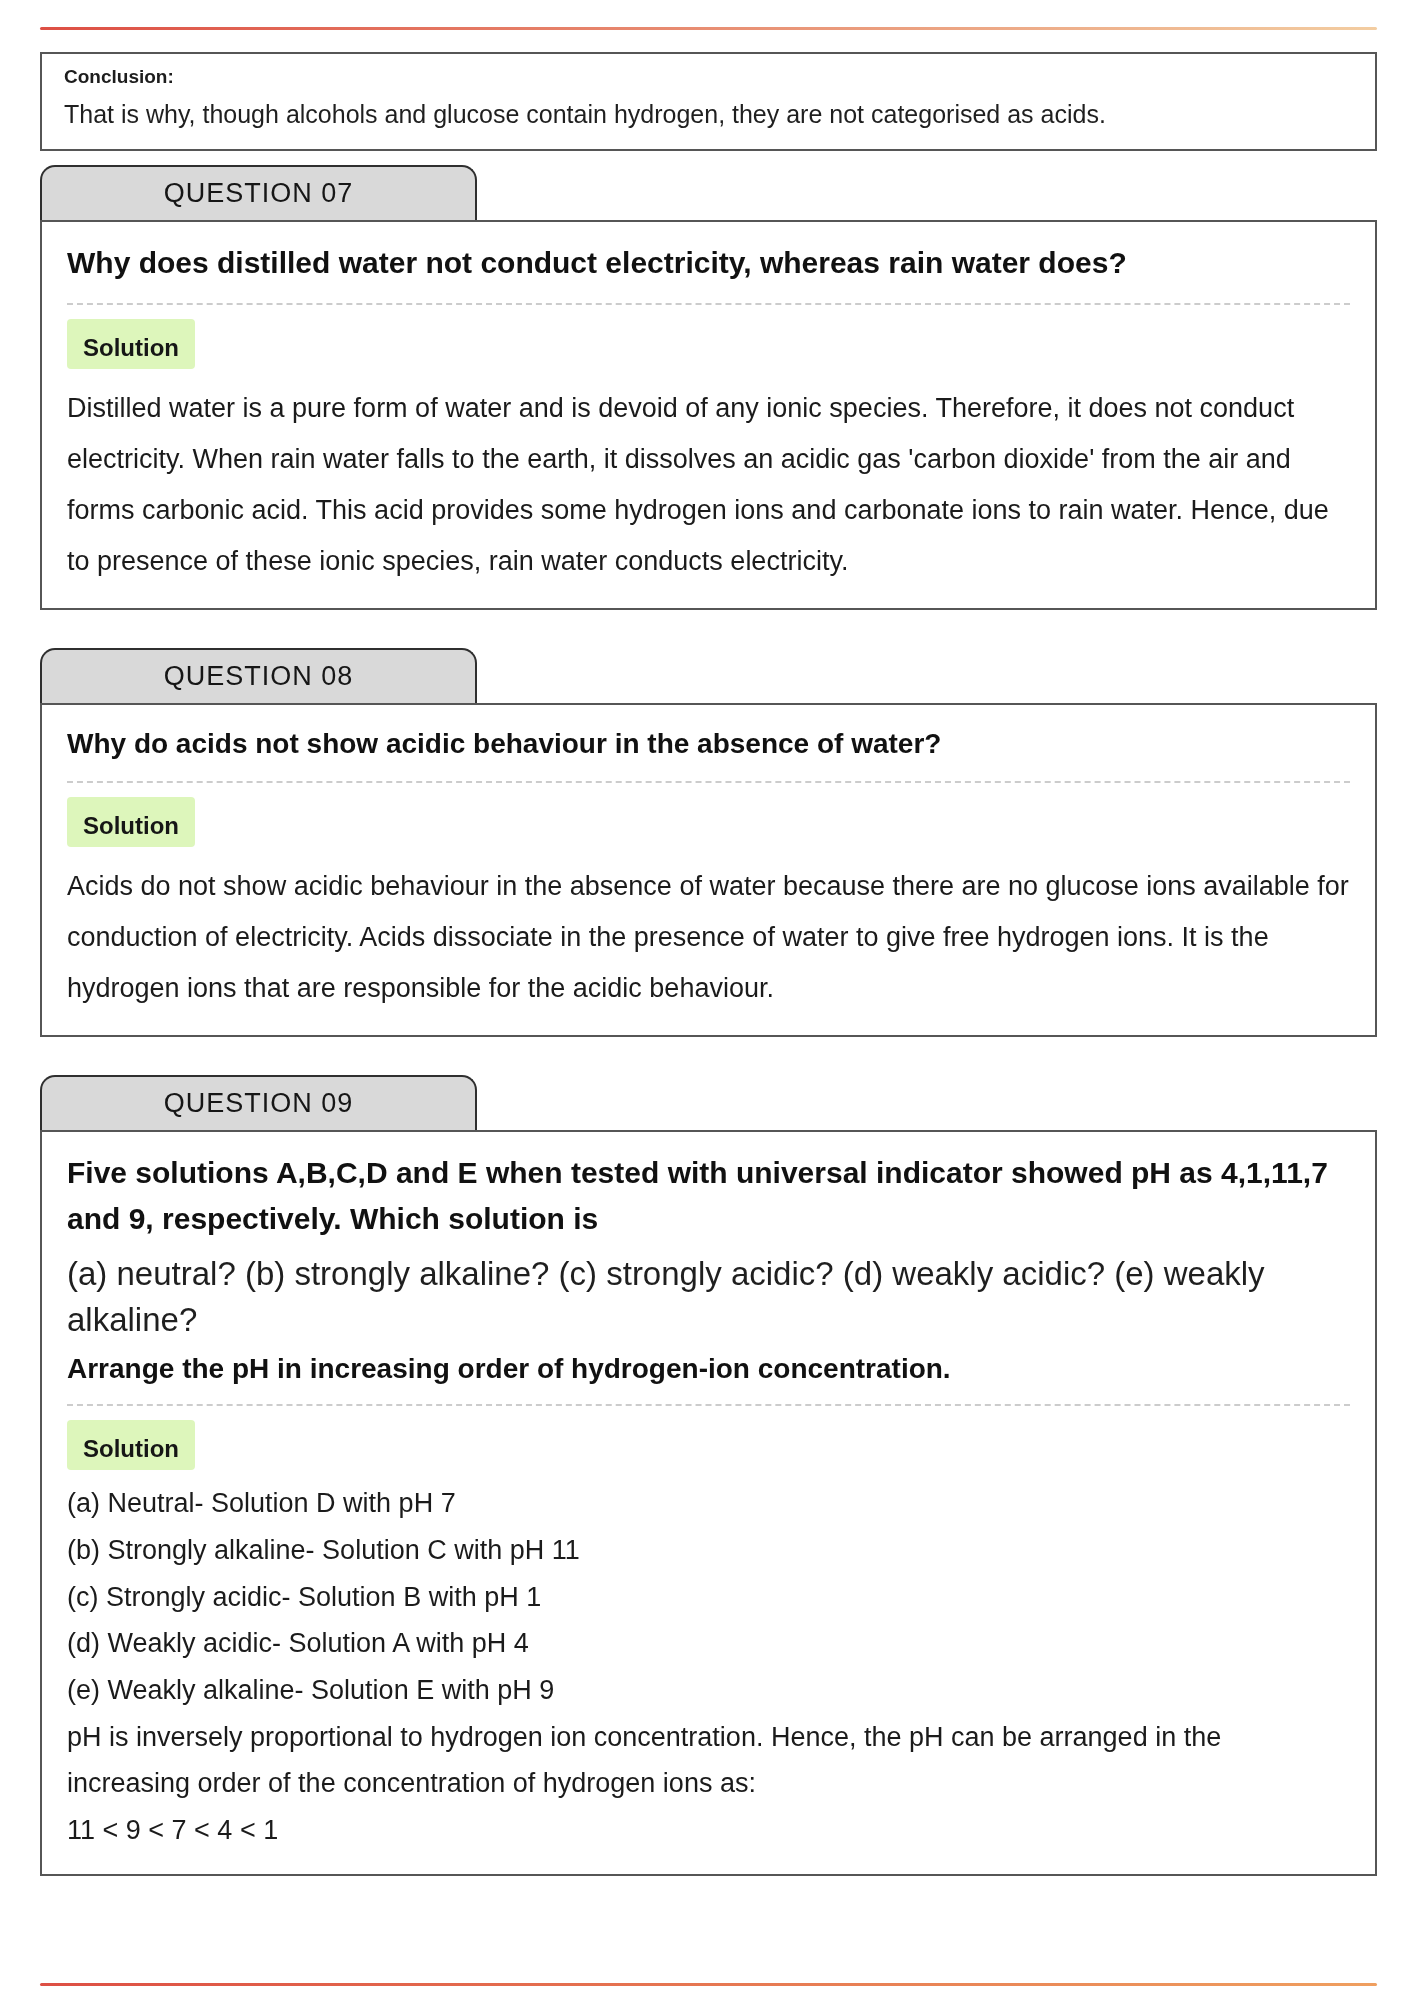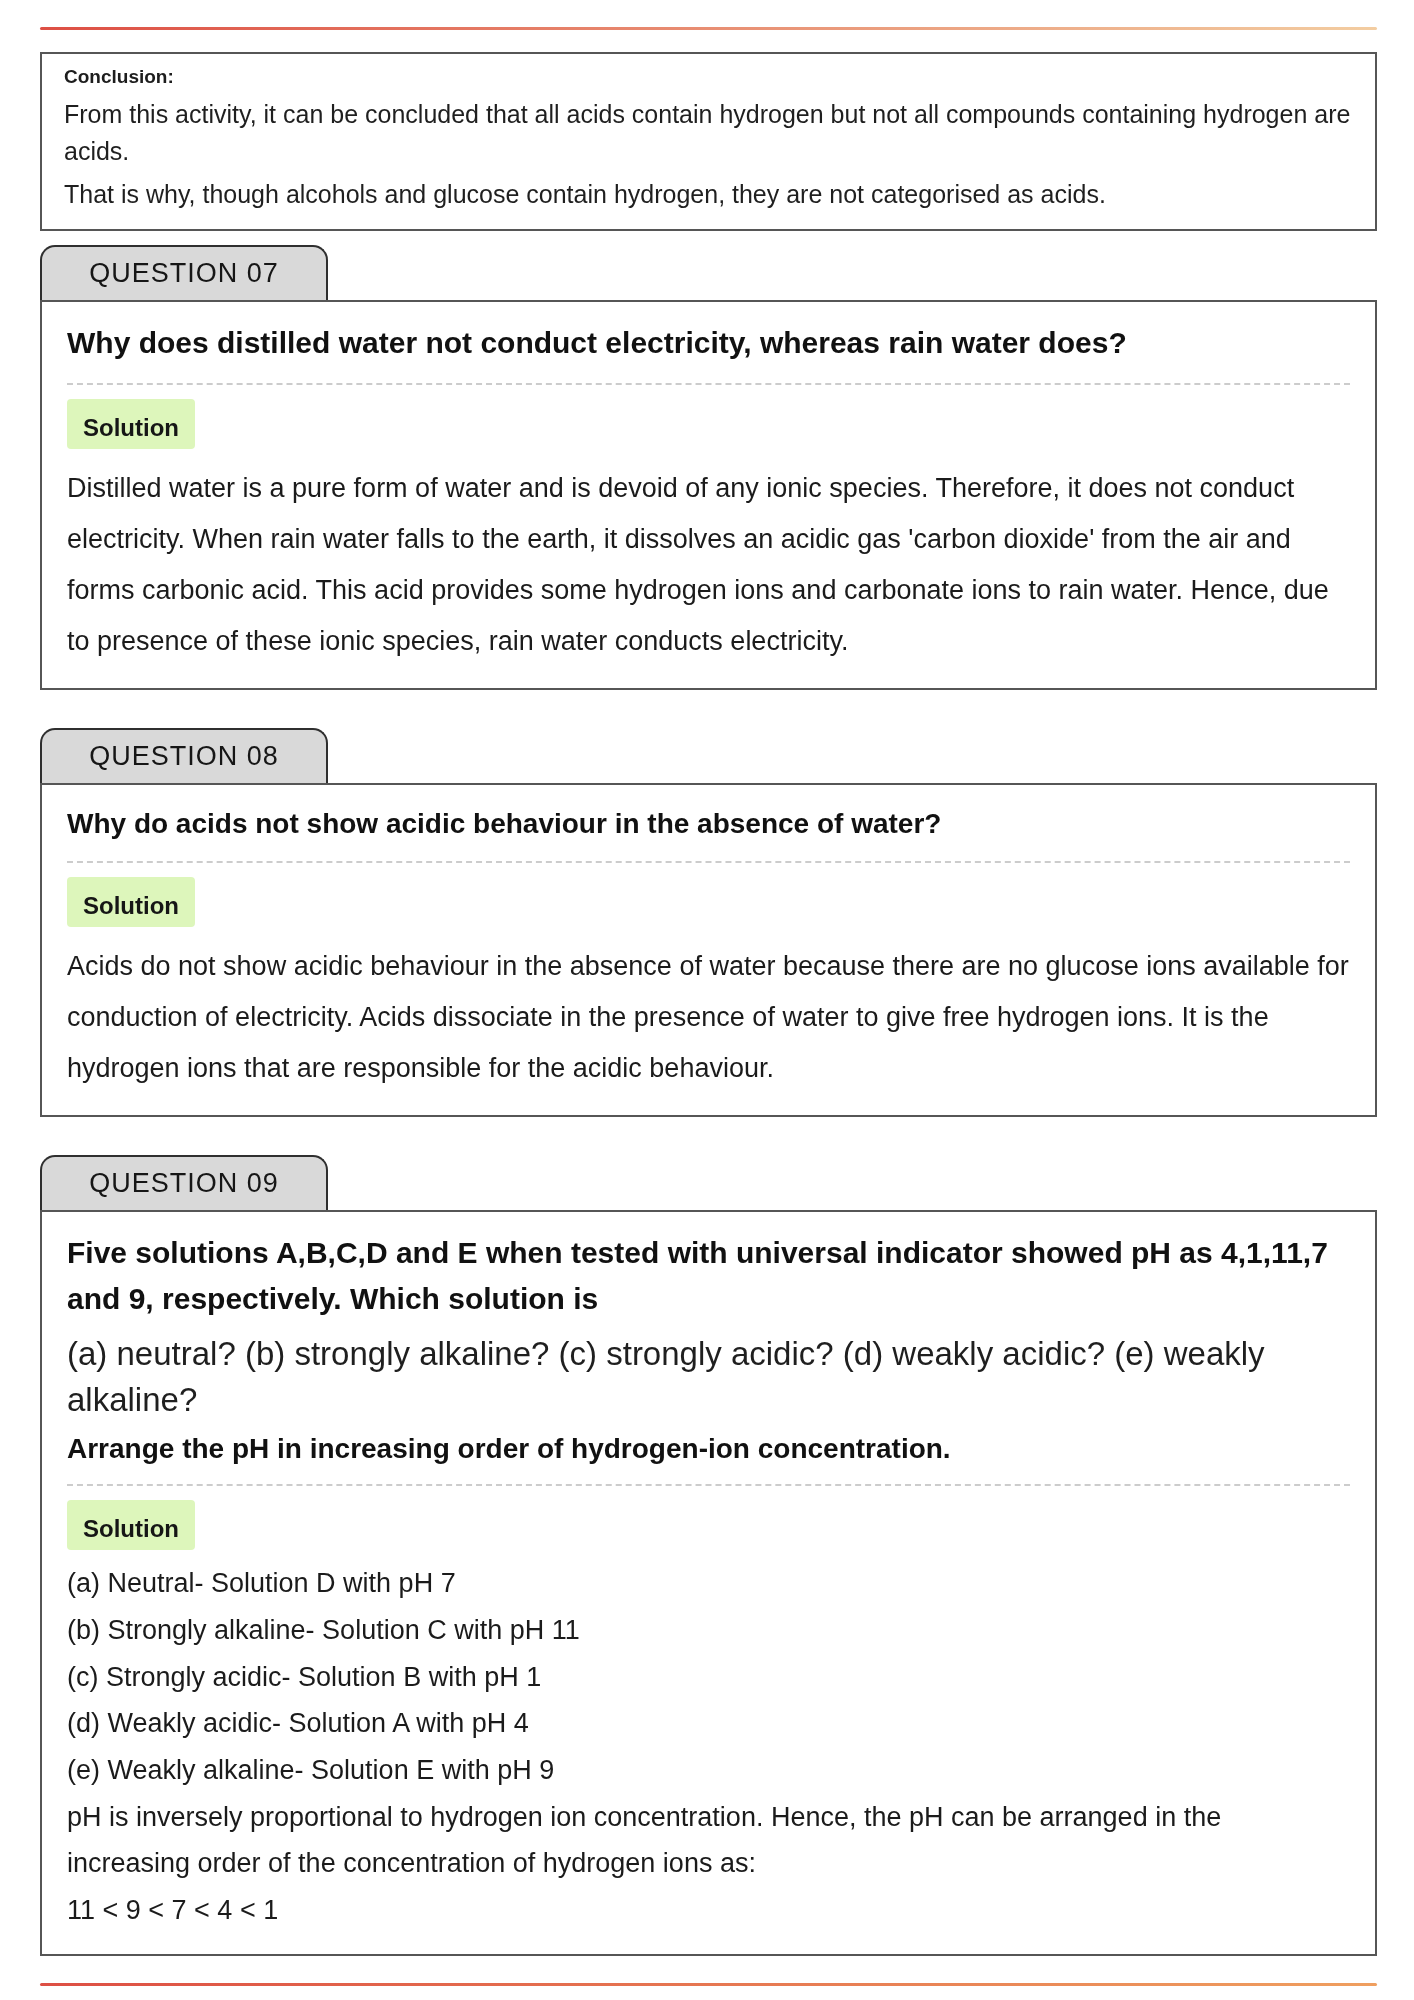--- a/index.html
+++ b/index.html
@@ -30,21 +30,21 @@
 
   
   .conclusion{border:2px solid var(--border-box);margin-top:22px;padding:10px 22px 16px;}
   .conclusion-label{font-weight:bold;font-size:19px;line-height:1.4;}
   .conclusion p{margin:5px 0 0;font-size:25px;line-height:1.5;color:#1f1f1f;}
 
   
   .qsec{margin-top:38px;}
   .qsec.first{margin-top:14px;}
   .qtab{
-    width:288px;background:var(--tab-bg);
+    width:437px;background:var(--tab-bg);
     border:2px solid var(--border-tab);border-bottom:none;
     border-radius:15px 15px 0 0;
     text-align:center;font-size:27px;letter-spacing:1px;color:#161616;
     padding:11px 0 13px;margin-bottom:-2px;
   }
   .qbox{border:2px solid var(--border-box);padding:10px 25px 20px;}
   .qtitle-serif{font-family:Liberation Sans, sans-serif;font-weight:bold;font-size:30px;line-height:1.55;margin-top:8px;color:#111;}
   .qtitle-sans{font-weight:bold;font-size:28px;line-height:1.5;margin-top:8px;color:#111;}
   .qsub{font-size:33px;line-height:1.4;margin-top:8px;color:#1f1f1f;}
   .qsub-bold{font-weight:bold;font-size:28px;line-height:1.4;margin-top:6px;color:#111;}
@@ -68,21 +68,20 @@
 </style>
 </head>
 <body>
 
 <div class="page">
 
   <div class="hdr-rule"></div>
 
   <div class="conclusion">
     <div class="conclusion-label">Conclusion:</div>
-    <p>From this activity, it can be concluded that all acids contain hydrogen but not all compounds containing hydrogen are acids.</p>
     <p>That is why, though alcohols and glucose contain hydrogen, they are not categorised as acids.</p>
   </div>
 
   <div class="qsec first">
     <div class="qtab">QUESTION 07</div>
     <div class="qbox">
       <div class="qtitle-serif">Why does distilled water not conduct electricity, whereas rain water does?</div>
       <hr class="qsep">
       <span class="badge">Solution</span>
       <div class="soltext">Distilled water is a pure form of water and is devoid of any ionic species. Therefore, it does not conduct electricity. When rain water falls to the earth, it dissolves an acidic gas 'carbon dioxide' from the air and forms carbonic acid. This acid provides some hydrogen ions and carbonate ions to rain water. Hence, due to presence of these ionic species, rain water conducts electricity.</div>

